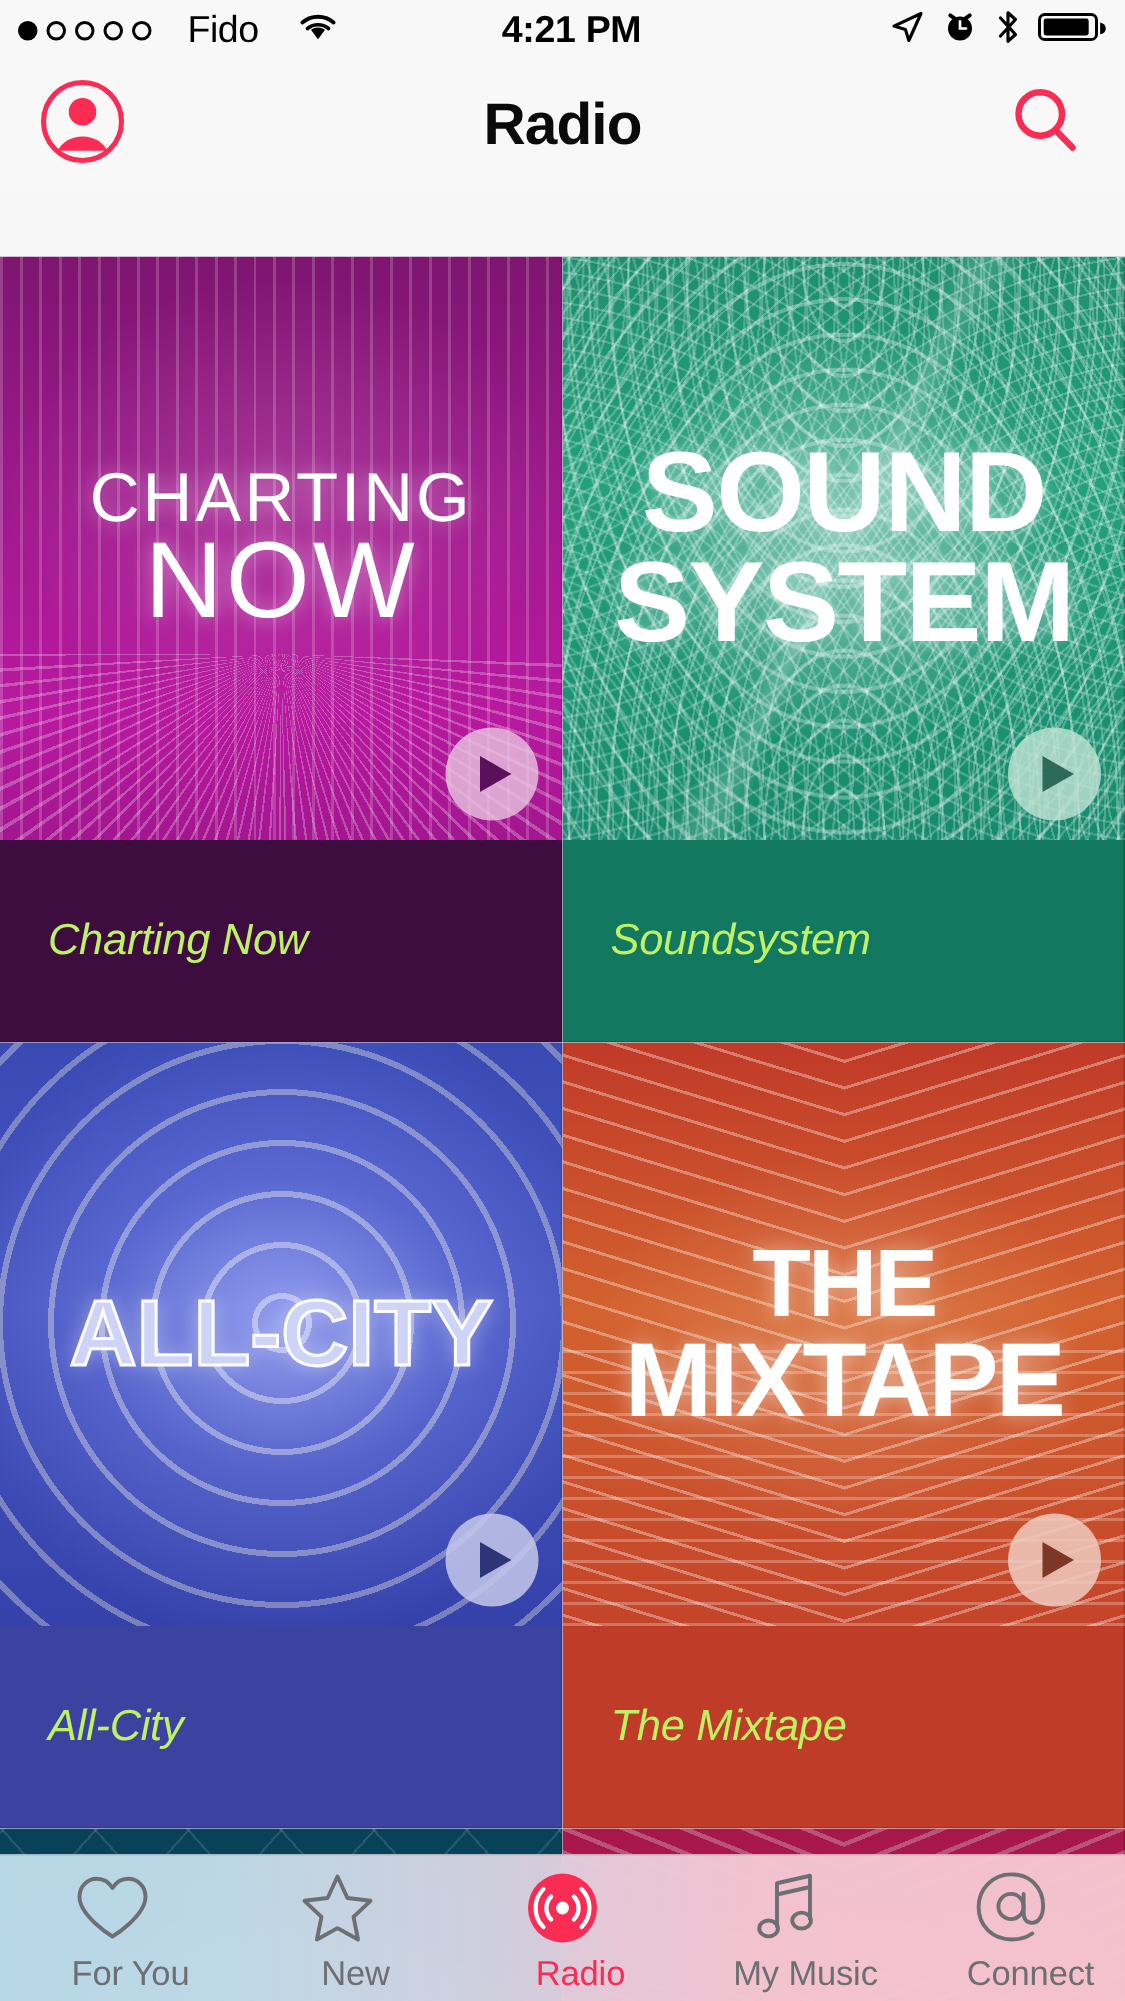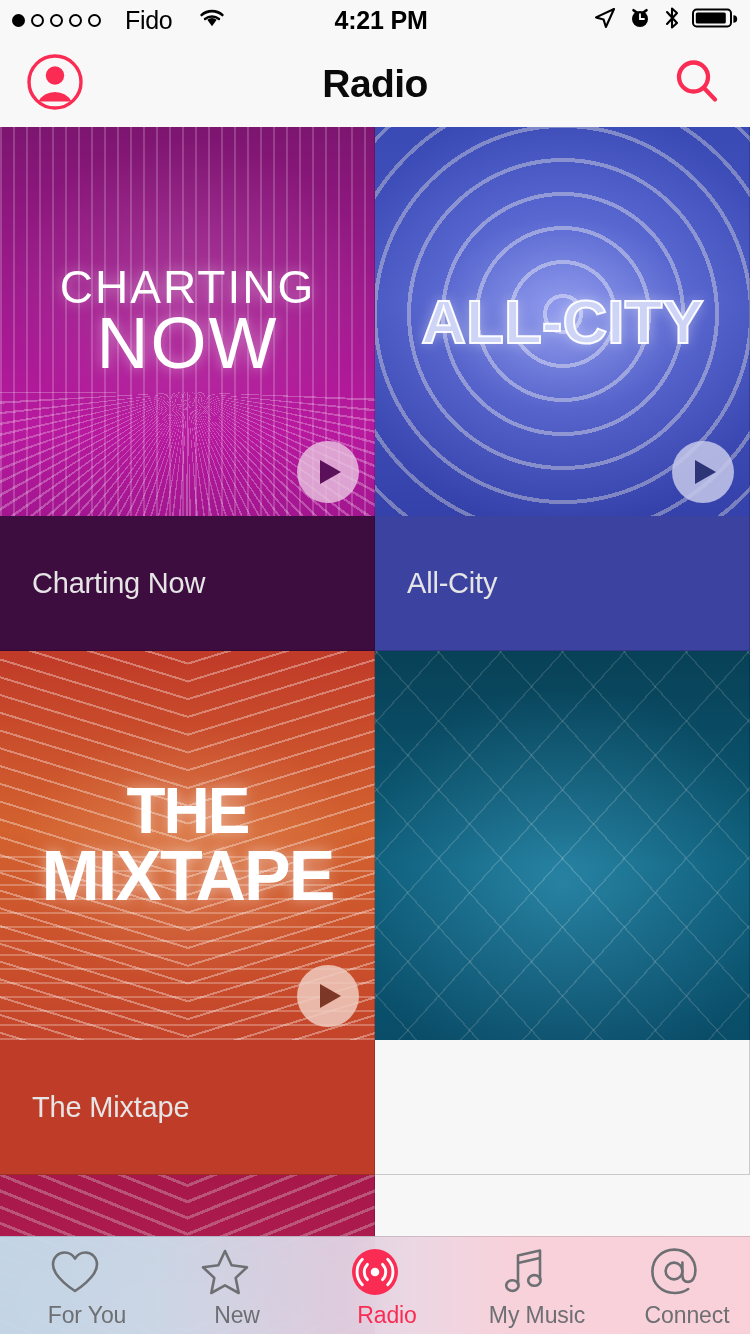--- a/index.html
+++ b/index.html
@@ -38,32 +38,32 @@
   }
   .nav-left { z-index:2; display:flex; align-items:center; }
   .nav-right { z-index:2; margin-left:auto; display:flex; align-items:center; }
 
   
   .grid {
     position:absolute; top:127px; left:0; width:750px; height:1207px;
     display:grid; grid-template-columns:375px 375px;
     grid-auto-rows:524px; overflow:hidden; z-index:10;
   }
-  .card { position:relative; width:375px; height:524px; overflow:hidden; display:block; }
+  .card { position:relative; width:375px; height:524px; overflow:hidden; display:block;margin-top:44px; }
   .art { position:relative; width:375px; height:389px; overflow:hidden; }
   .art-inner { position:absolute; inset:0; overflow:hidden; }
   .art-title {
     position:absolute; left:0; right:0; top:0; bottom:0;
     display:flex; flex-direction:column; align-items:center; justify-content:center;
     color:#fff; text-align:center; line-height:0.96;
     text-shadow:0 0 14px rgba(255,255,255,0.45);
     pointer-events:none; padding:0 6px;
   }
   .labelbar { width:375px; height:135px; display:flex; align-items:center; padding:0 32px; }
-  .labelbar span { font-size:29px; color:#e5e5e5; letter-spacing:-0.2px; }
+  .labelbar span { font-size:29px; color:#bef264; letter-spacing:-0.2px;font-style:italic; }
 
   .play-btn {
     position:absolute; right:16px; bottom:13px;
     width:62px; height:62px; border-radius:50%;
     display:flex; align-items:center; justify-content:center;
     z-index:5;
   }
   .play-tri { width:0; height:0; border-left:21px solid currentColor;
     border-top:12.5px solid transparent; border-bottom:12.5px solid transparent;
     margin-left:5px; }
@@ -264,20 +264,38 @@
         </div>
         <div class="play-btn" style="background:rgba(232,198,224,0.80); color:#5b1159;">
           <span class="play-tri"></span>
         </div>
       </div>
       <div class="labelbar" style="background:#3d0d40;">
         <span>Charting Now</span>
       </div>
     </div>
 
+    <div class="card">
+      <div class="art" style="background:linear-gradient(180deg,#1d8f6f 0%,#23a07c 40%,#168a6e 100%);">
+        <div class="art-inner">
+          <div class="moire"></div>
+          <div class="raybeam"></div>
+        </div>
+        <div class="art-title" style="font-weight:700; letter-spacing:-1px;">
+          <div style="font-size:76px;">SOUND</div>
+          <div style="font-size:76px;">SYSTEM</div>
+        </div>
+        <div class="play-btn" style="background:rgba(190,226,211,0.82); color:#2d6b58;">
+          <span class="play-tri"></span>
+        </div>
+      </div>
+      <div class="labelbar" style="background:#12785f;">
+        <span>Soundsystem</span>
+      </div>
+    </div>
 
     <div class="card">
       <div class="art" style="background:linear-gradient(180deg,#4558d8 0%,#5566e4 45%,#3f4ecb 100%);">
         <div class="art-inner">
           <div class="rings"></div>
           <div class="ringcore"></div>
           <div class="radialglow" style="background:radial-gradient(circle at 50% 48%, rgba(255,255,255,0.18) 0%, rgba(0,0,0,0.16) 78%);"></div>
         </div>
         <div class="art-title" style="font-weight:700; letter-spacing:0px;">
           <div style="font-size:62px; -webkit-text-stroke:2px rgba(255,255,255,0.95); color:#cdd4f6;">ALL-CITY</div>

